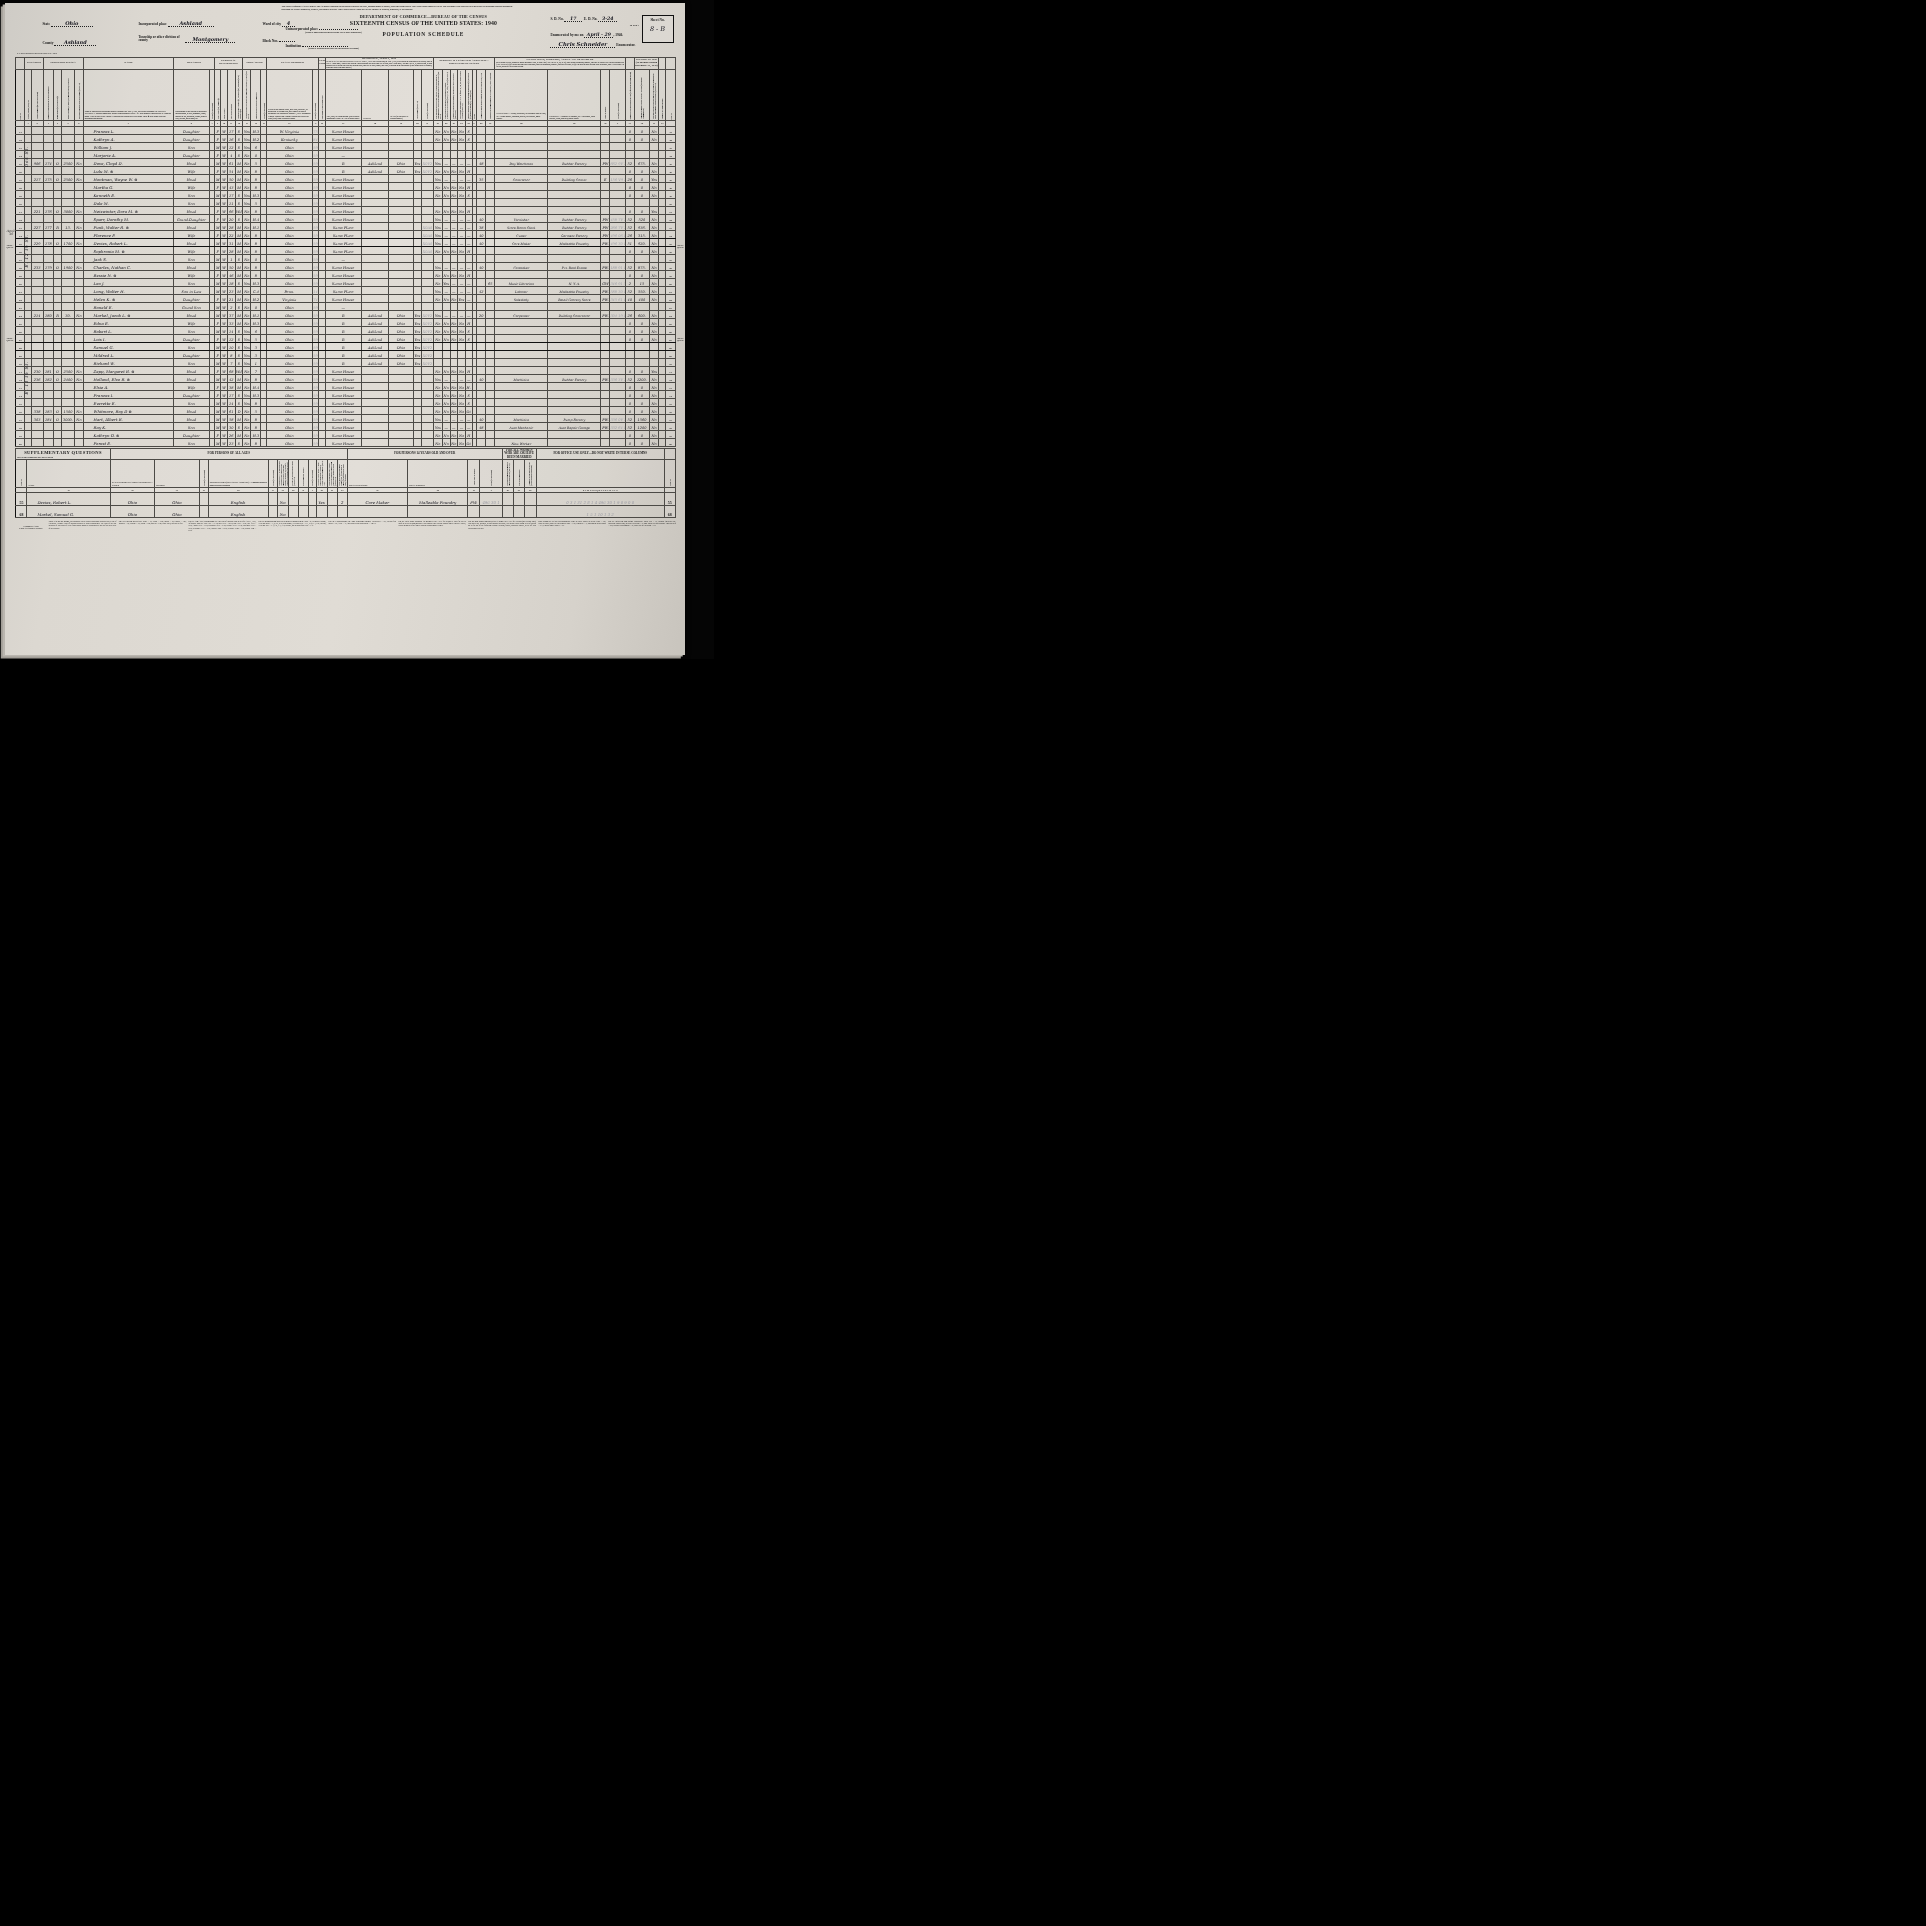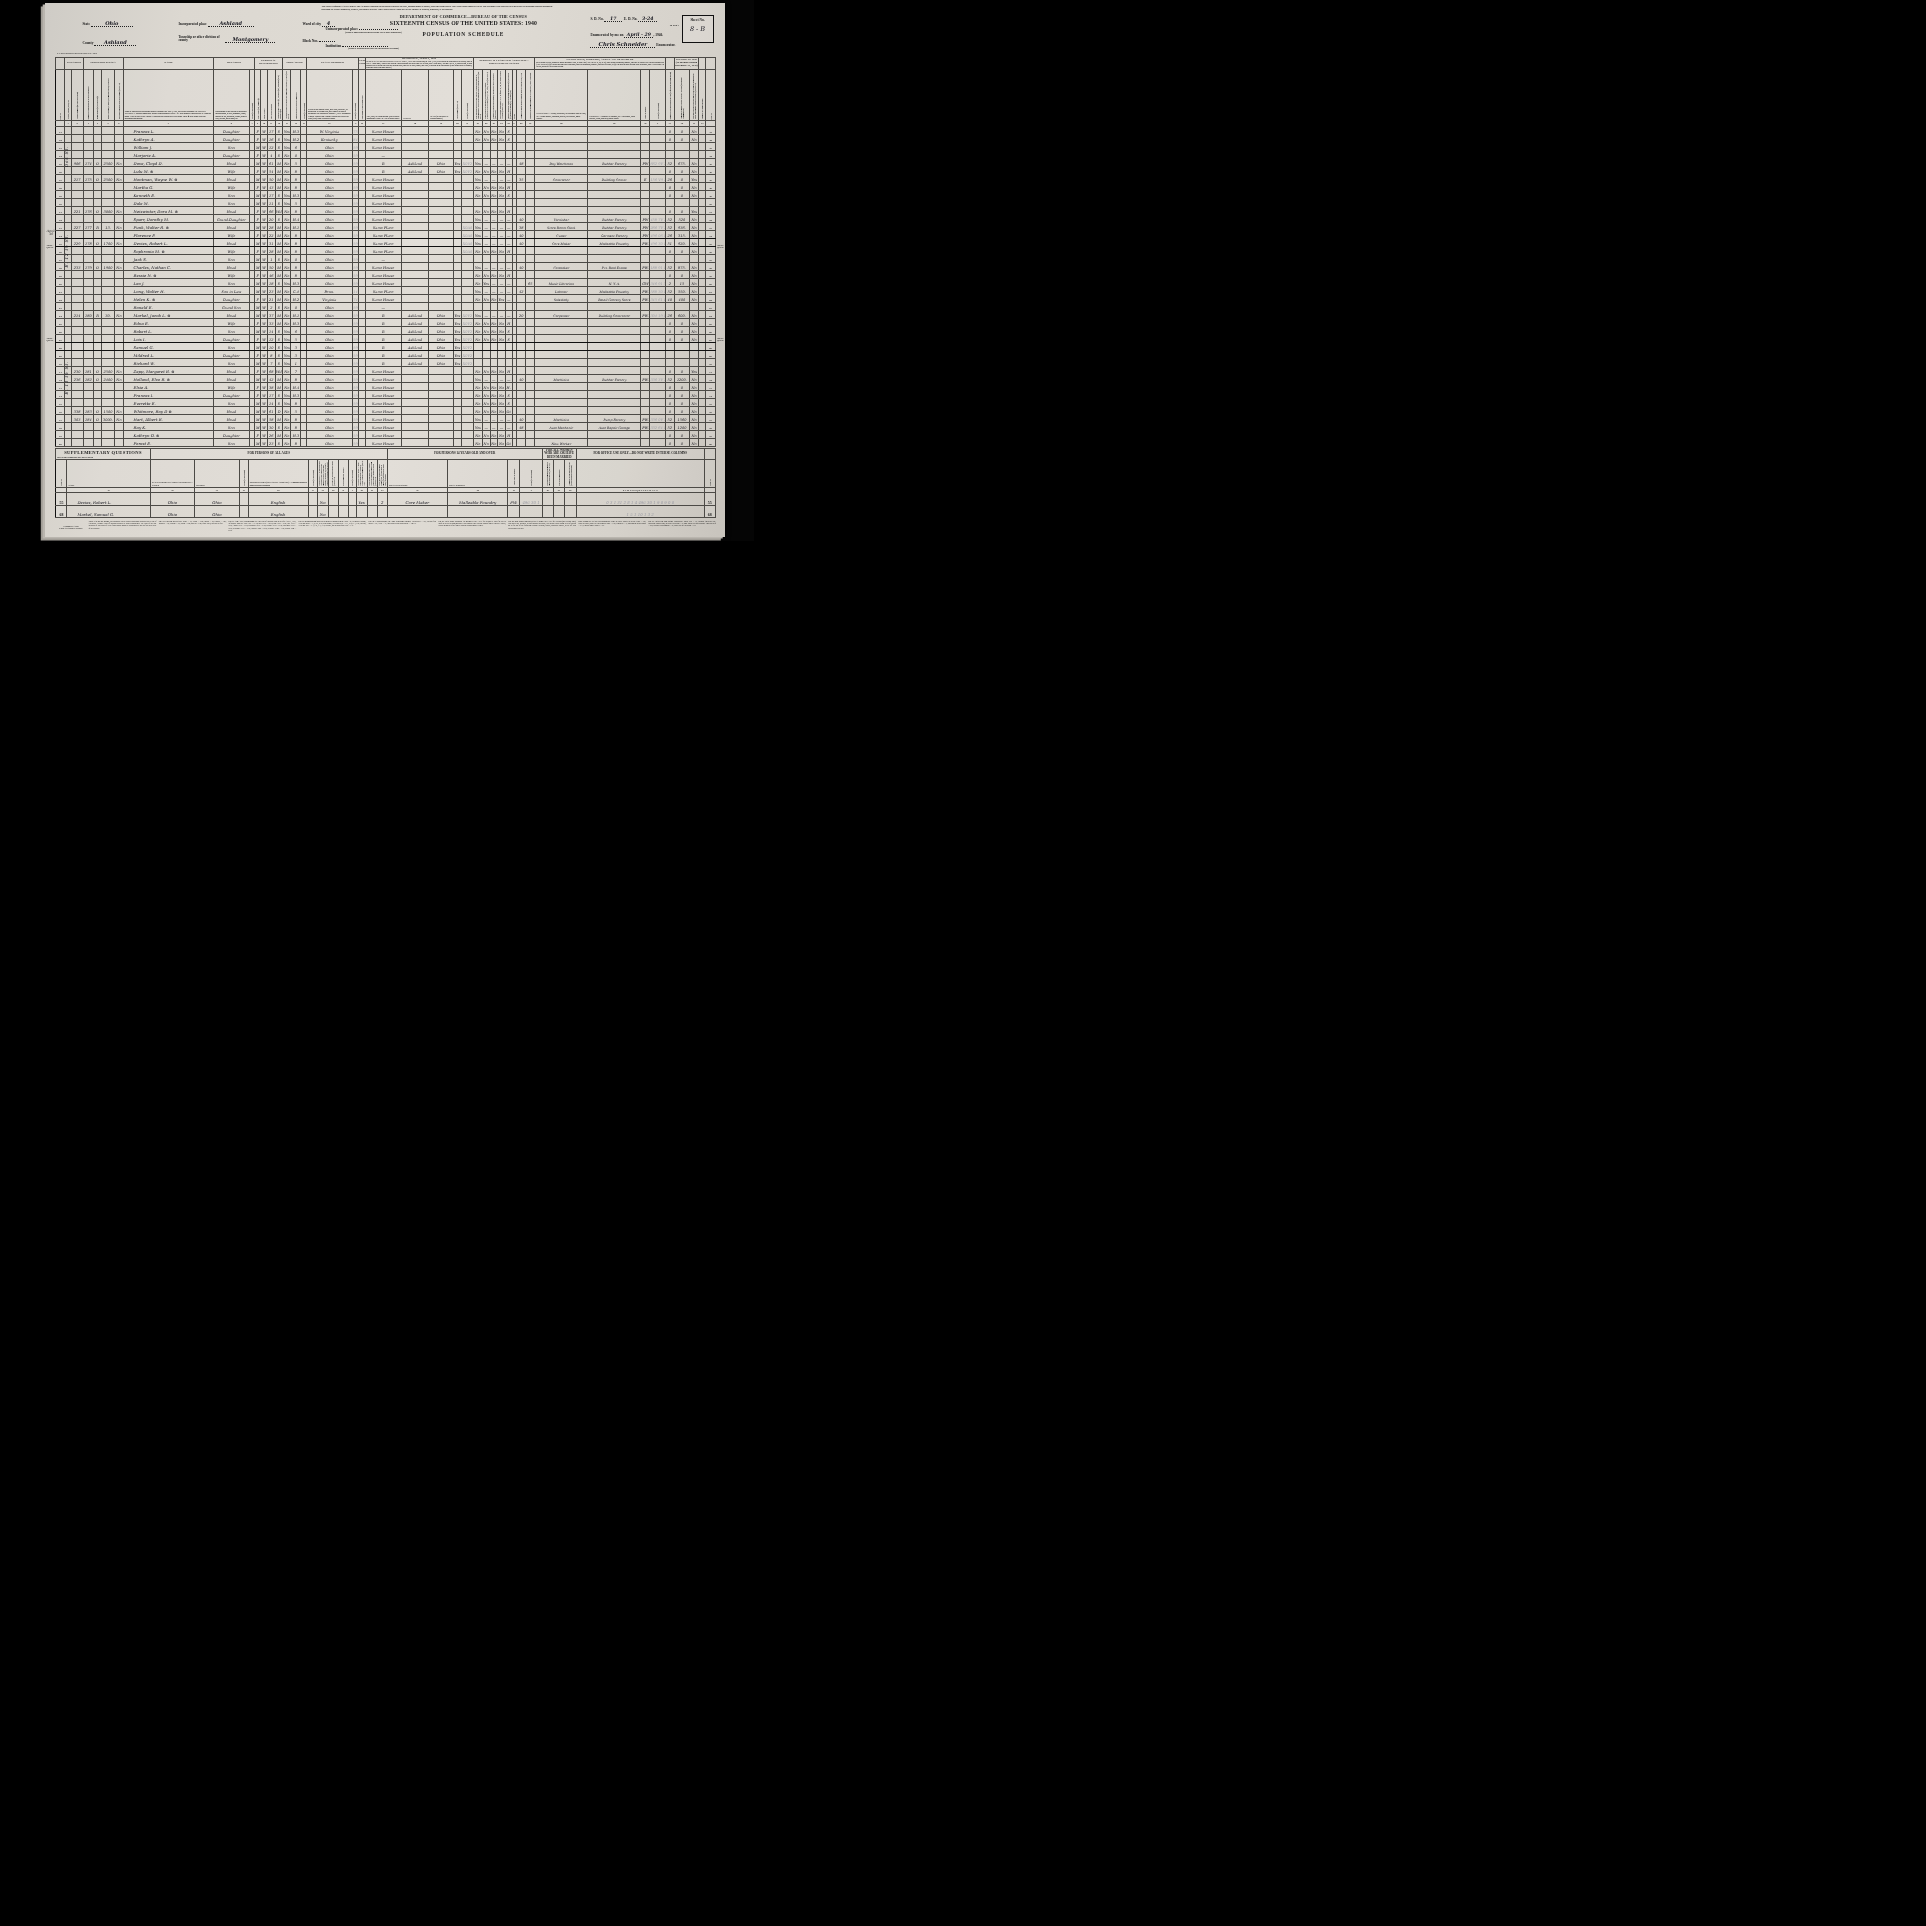--- a/index.html
+++ b/index.html
@@ -1,17 +1,17 @@
 <!DOCTYPE html>
 <html style="font-size:6.2px"><head>
 <meta charset="utf-8">
 <style>
   html,body{margin:0;padding:0;background:#000;}
-  .stage{position:relative;width:714px;height:541px;background:#050505;overflow:hidden;
-         font-family:"Liberation Serif",serif;color:#1a1a1a;margin-left:40px;}
+  .stage{position:relative;width:714px;height:659px;background:#050505;overflow:hidden;
+         font-family:"Liberation Serif",serif;color:#1a1a1a;}
   .sheet{position:absolute;left:5.4px;top:3.1px;right:29px;bottom:3.9px;background:#d9d5ce;
          background:linear-gradient(100deg,#cfccc6 0%,#dcd8d1 18%,#e0dcd5 55%,#d6d2cb 85%,#c8c4bd 100%);
          box-shadow:-2.3px 1.5px 0 #bab6af,-4.2px 3.5px 0 #a29e97, 1.2px 1.2px 5.4px #000;
          padding:1.5px 9.2px 1.5px 10px;box-sizing:border-box;}
   .formno{position:absolute;top:21px;right:46px;font-size:2.7px;font-weight:bold;}
   
   .hdr{position:relative;height:52px;}
   .fld{position:absolute;font-size:3.5px;font-weight:bold;}
   .fld .lab{font-weight:bold;}
   .fld .cap{display:block;font-size:2.1px;font-weight:bold;text-align:center;margin-top:-0.4px;}

